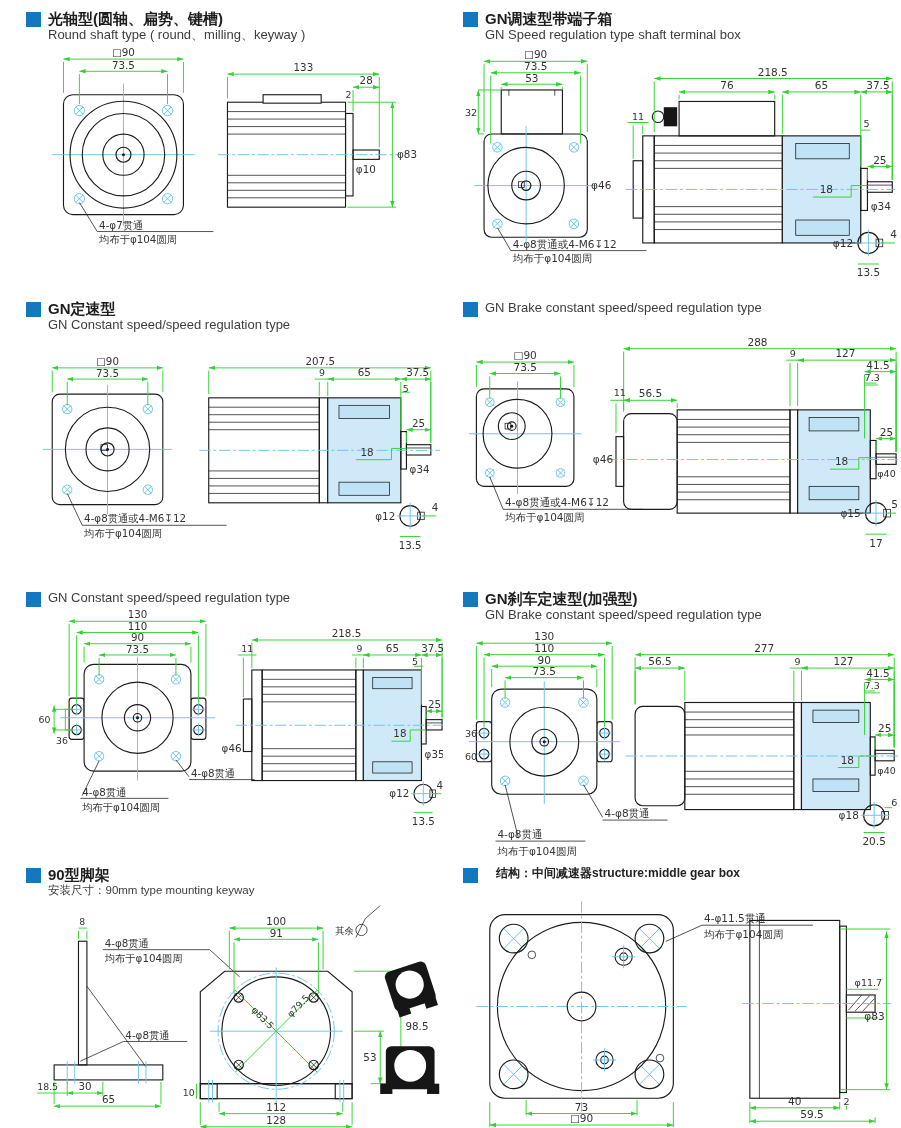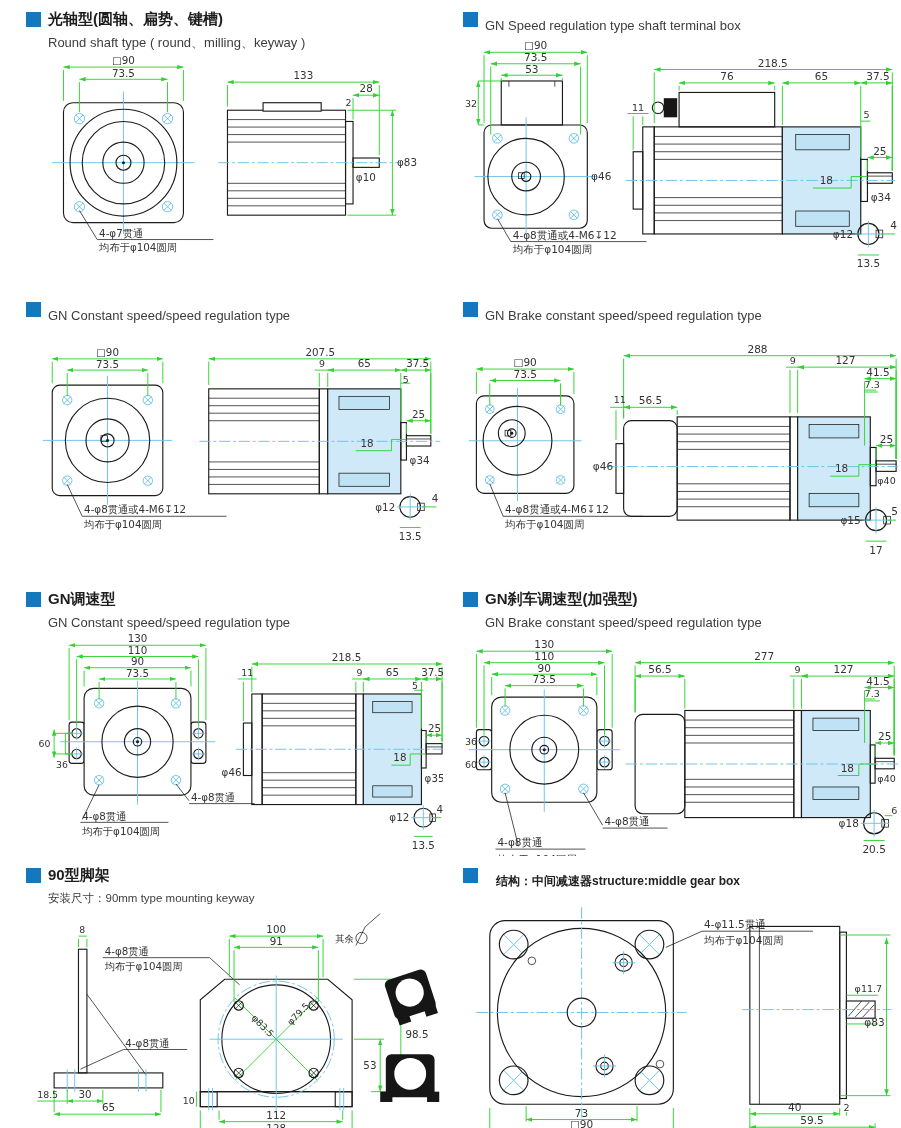--- a/index.html
+++ b/index.html
@@ -3,21 +3,21 @@
 <meta charset="utf-8">
 <style>
   html,body{margin:0;padding:0;background:#fff;}
   body{width:901px;height:1128px;font-family:"Liberation Sans","DejaVu Sans",sans-serif;color:#222;}
   #grid{display:grid;grid-template-columns:445px 456px;grid-template-rows:290px 290px 276px 272px;width:901px;height:1128px;}
   .section{overflow:hidden;box-sizing:border-box;padding:10px 2px 0 26px;}
   .section.sr{padding-left:18px;}
   .sec-header{display:flex;align-items:flex-start;}
   .sq{width:15px;height:15px;background:#1478be;flex:0 0 15px;margin:2px 7px 0 0;}
   .zh{font-weight:bold;font-size:15px;color:#1d1d1d;line-height:1.15;}
-  .en{font-size:13px;color:#3d3d3d;margin-top:9px;line-height:1.15;}
+  .en{font-size:13px;color:#3d3d3d;margin-top:1px;line-height:1.15;}
   .en-s{font-size:11.5px;}
   .en-b{font-size:12px;font-weight:bold;color:#222;padding-left:11px;}
   svg.draw{display:block;margin-top:3px;width:100%;height:auto;}
   
   .k{fill:none;stroke:#1b1b1b;stroke-width:1.2px;}
   .k2{fill:none;stroke:#1b1b1b;stroke-width:0.8px;}
   .kf{fill:#fff;stroke:#1b1b1b;stroke-width:1.2px;}
   .bf{fill:#cfe9f8;stroke:#1b1b1b;stroke-width:1.2px;}
   .bi{fill:#bfe2f5;stroke:#1b1b1b;stroke-width:0.8px;}
   .g{fill:none;stroke:#2fd32f;stroke-width:1px;}
@@ -99,20 +99,21 @@
         <text x="396" y="120">φ83</text>
         <text x="352" y="136">φ10</text>
       </g>
     </svg>
   </div>
 
   <div class="section sr">
     <div class="sec-header">
       <span class="sq"></span>
       <div>
+        <div class="zh">GN调速型带端子箱</div>
         <div class="en">GN Speed regulation type shaft terminal box</div>
       </div>
     </div>
     <svg class="draw" viewBox="0 0 456 242">
       <g>
         <rect class="k" x="40" y="46" width="64" height="46"></rect>
           <path class="k2" d="M48,46v6M96,46v6"></path>
         <rect class="k" x="22" y="92" width="108" height="108" rx="8"></rect>
         <line class="c" x1="12" y1="146" x2="140" y2="146"></line>
           <line class="c" x1="66" y1="84" x2="66" y2="208"></line>
@@ -188,20 +189,21 @@
         <text x="447" y="201">4</text>
         <text class="mid" x="424" y="241">13.5</text>
       </g>
     </svg>
   </div>
 
   <div class="section sl">
     <div class="sec-header">
       <span class="sq"></span>
       <div>
+        <div class="zh">GN定速型</div>
         <div class="en">GN Constant speed/speed regulation type</div>
       </div>
     </div>
     <svg class="draw" viewBox="0 0 445 240">
       <g>
         <rect class="k" x="28" y="62" width="118" height="118" rx="8"></rect>
         <line class="c" x1="18" y1="121" x2="156" y2="121"></line>
           <line class="c" x1="87" y1="52" x2="87" y2="190"></line>
         <circle class="k" cx="87" cy="121" r="45"></circle>
           <circle class="k" cx="87" cy="121" r="23"></circle>
@@ -350,21 +352,20 @@
         <text x="448" y="197">5</text>
         <text class="mid" x="432" y="237">17</text>
       </g>
     </svg>
   </div>
 
   <div class="section sl">
     <div class="sec-header">
       <span class="sq"></span>
       <div>
-        <div class="zh">GN调速型</div>
         <div class="en">GN Constant speed/speed regulation type</div>
       </div>
     </div>
     <svg class="draw" viewBox="0 0 445 246">
       <g>
         <rect class="k" x="46" y="94" width="16" height="44" rx="3"></rect>
           <rect class="k" x="176" y="94" width="16" height="44" rx="3"></rect>
         <rect class="kf" x="62" y="58" width="114" height="114" rx="10"></rect>
         <line class="c" x1="36" y1="115" x2="202" y2="115"></line>
           <line class="c" x1="119" y1="50" x2="119" y2="182"></line>
@@ -451,21 +452,21 @@
         <text x="438" y="191">4</text>
         <text class="mid" x="424" y="229">13.5</text>
       </g>
     </svg>
   </div>
 
   <div class="section sr">
     <div class="sec-header">
       <span class="sq"></span>
       <div>
-        <div class="zh">GN刹车调速型(加强型)</div>
+        <div class="zh">GN刹车定速型(加强型)</div>
         <div class="en">GN Brake constant speed/speed regulation type</div>
       </div>
     </div>
     <svg class="draw" viewBox="0 0 456 246">
       <g>
         <rect class="k" x="14" y="100" width="16" height="42" rx="3"></rect>
           <rect class="k" x="140" y="100" width="16" height="42" rx="3"></rect>
         <rect class="kf" x="30" y="66" width="110" height="110" rx="10"></rect>
         <line class="c" x1="6" y1="121" x2="164" y2="121"></line>
           <line class="c" x1="85" y1="58" x2="85" y2="186"></line>

